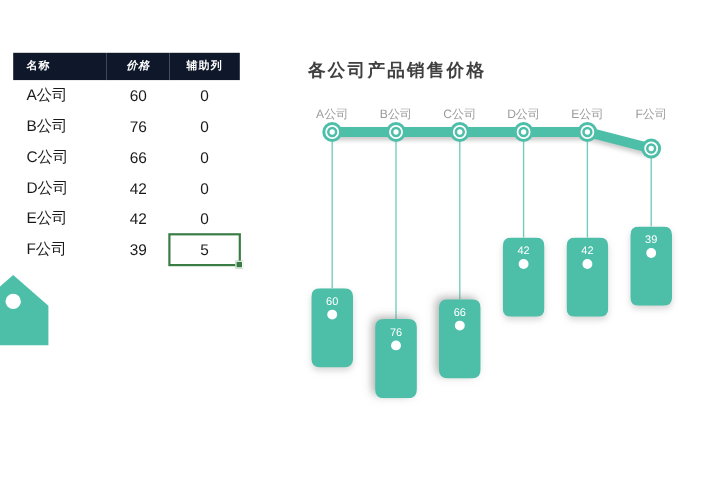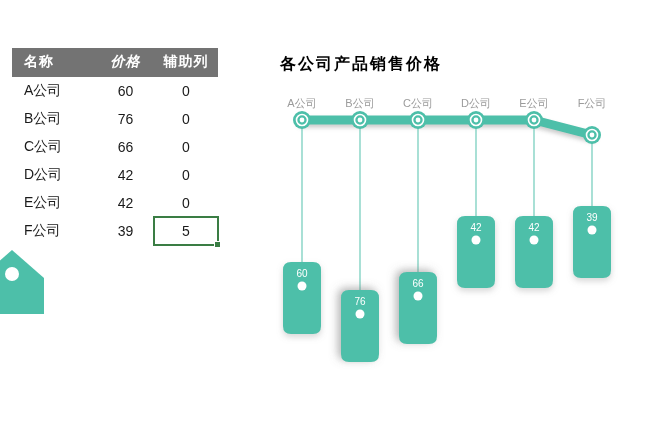--- a/index.html
+++ b/index.html
@@ -17,24 +17,24 @@
 
   
   #sheet-table {
     position: absolute;
     left: 12px;
     top: 48px;
     width: 206px;
     border-collapse: collapse;
   }
   #sheet-table th {
-    background: #737373;
+    background: #0f172a;
     color: #ffffff;
     font-weight: bold;
-    font-size: 14px;
+    font-size: 10px;
     padding: 5px 0 6px 0;
     text-align: center;
     letter-spacing: 1px;
   }
   #sheet-table td {
     font-size: 14px;
     color: #1a1a1a;
     padding: 5px 0 5px 0;
     text-align: center;
     background: #ffffff;
@@ -78,21 +78,21 @@
     top: 40px;
     width: 400px;
     height: 340px;
   }
   #chart-title {
     position: absolute;
     left: 30px;
     top: 14px;
     font-size: 16px;
     font-weight: bold;
-    color: #000000;
+    color: #404040;
     letter-spacing: 2px;
     white-space: nowrap;
   }
   .cat-label {
     position: absolute;
     font-size: 11px;
     color: #9b9b9b;
     white-space: nowrap;
     transform: translateX(-50%);
     top: 56px;

